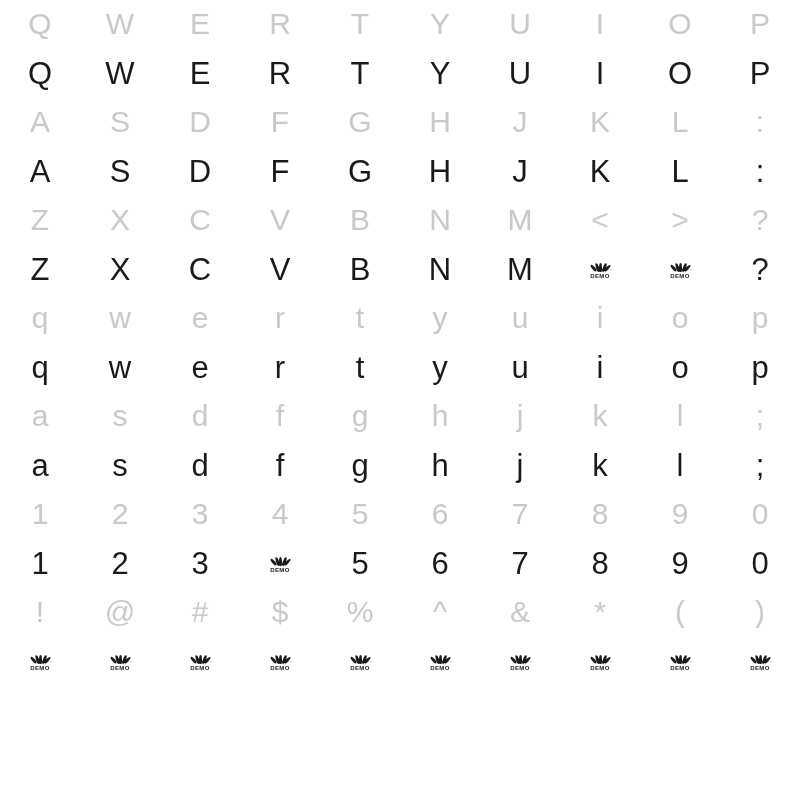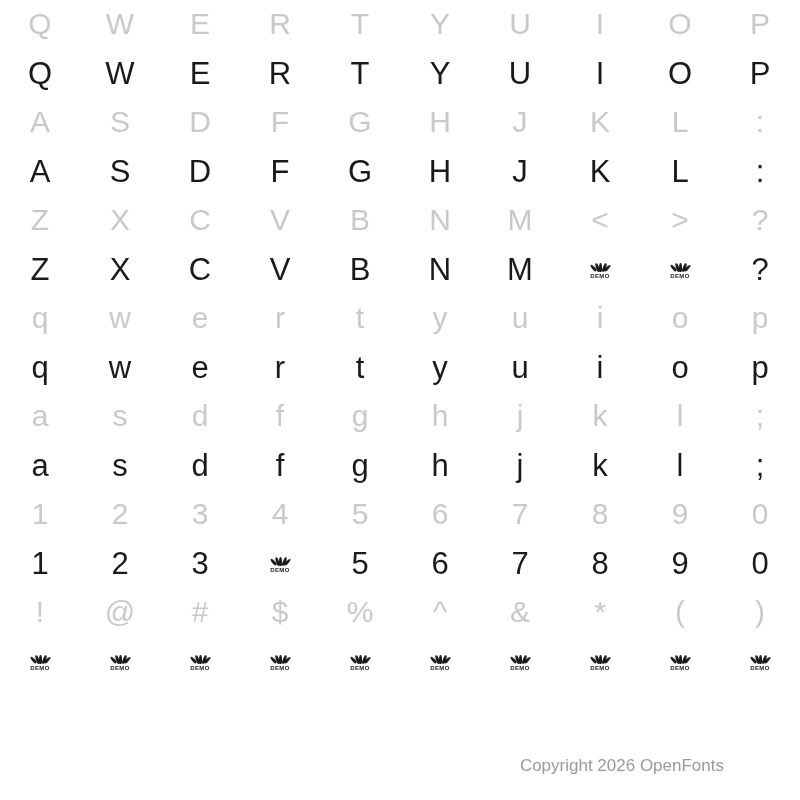--- a/index.html
+++ b/index.html
@@ -256,14 +256,13 @@
               <span></span>
               <span></span>
               <span></span>
               <span></span>
               <span></span>
             </span>
             <span class="word">DEMO</span>
           </span>
         </div></div>
     </div>
-  <div id="footer">Copyright 2026 OpenFonts</div>
 </div>
 
 </body></html>

